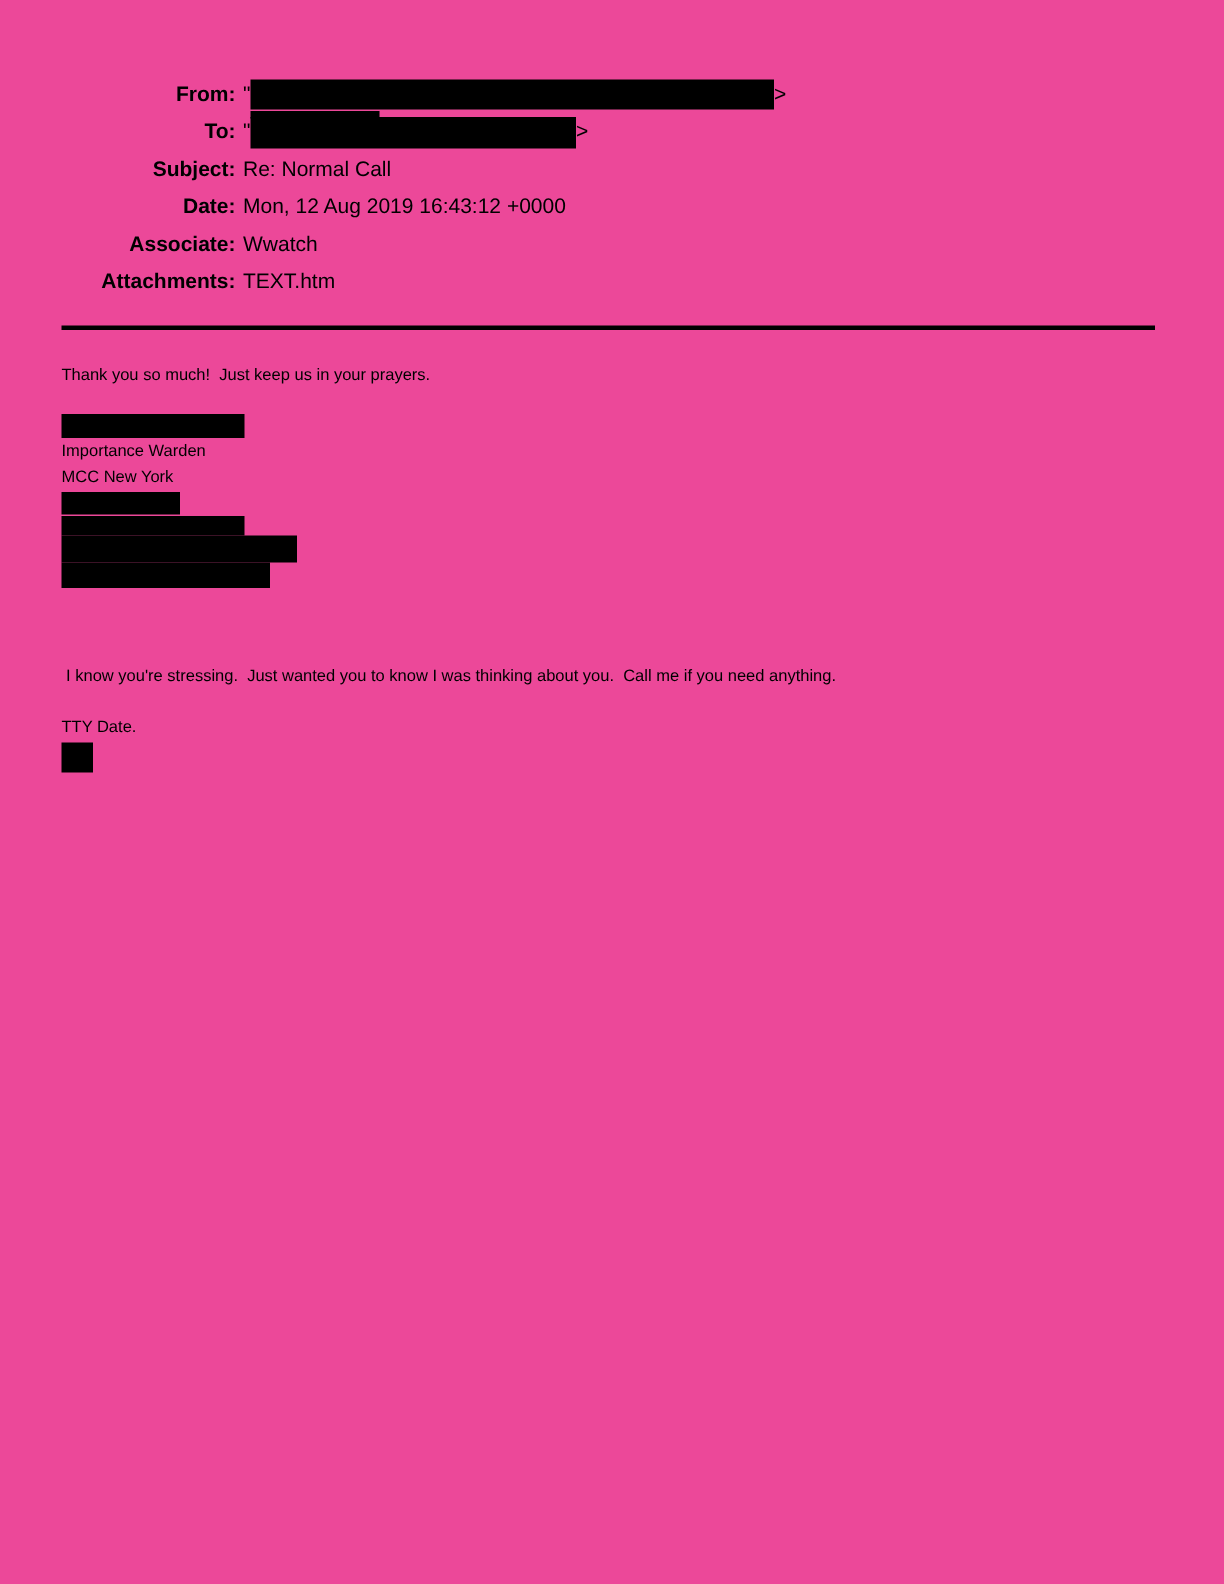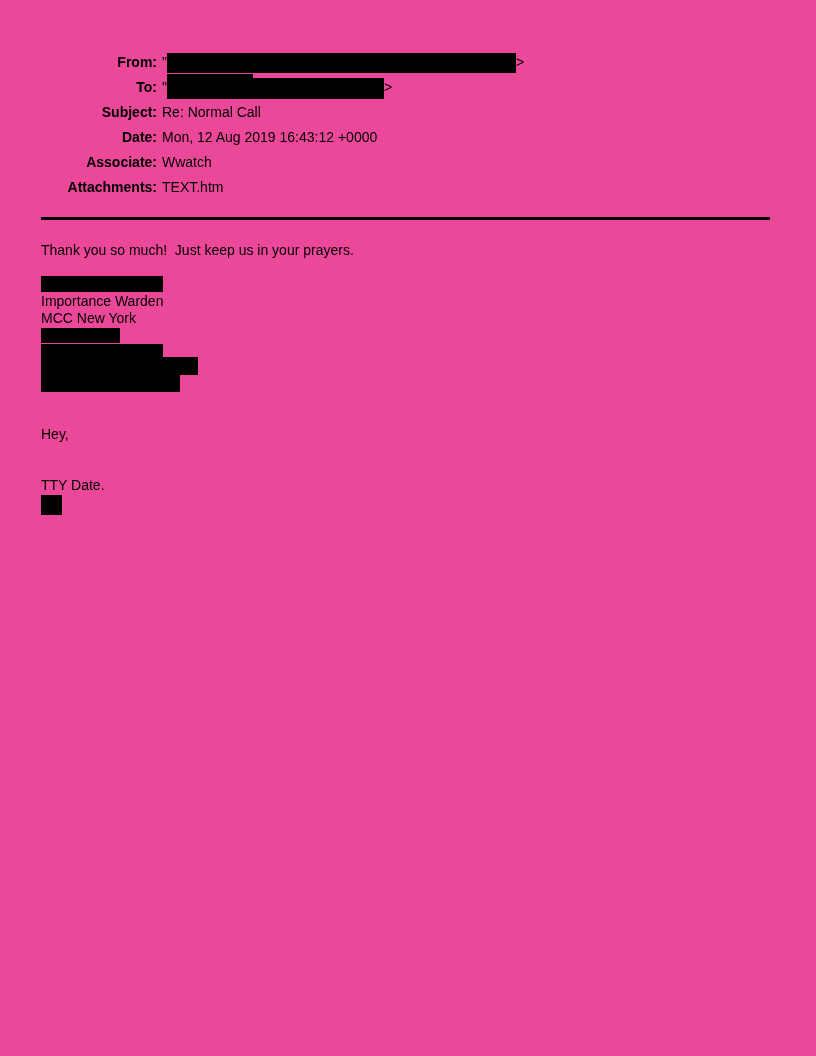--- a/index.html
+++ b/index.html
@@ -19,21 +19,21 @@
 
   .redact { display: inline-block; background: #000; vertical-align: middle; position: relative; }
   .bar-from { width: 349px; height: 20px; }
   .bar-to   { width: 217px; height: 21px; }
   .notch    { position: absolute; top: -4px; left: 0; width: 86px; height: 5px; background: #000; }
 
   
   .rule { position: absolute; top: 217px; left: 41px; width: 729px; height: 3px; background: #000; }
 
   
-  .email-body { position: absolute; top: 242px; left: 41px; width: 740px; font-size: 14px; line-height: 17px; }
+  .email-body { position: absolute; top: 242px; left: 41px; width: 740px; font-size: 11px; line-height: 17px; }
   .line { min-height: 17px; white-space: pre-wrap; }
   .blank { height: 17px; }
 
   .bar-name { display: block; width: 122px; height: 16px; background: #000; margin-bottom: 1px; }
   .bar-addr { display: block; width: 79px;  height: 15px; background: #000; margin: 1px 0; }
 
   .step { display: block; background: #000; }
   .step-1 { width: 122px; height: 13px; }
   .step-2 { width: 157px; height: 18px; }
   .step-3 { width: 139px; height: 17px; }
@@ -98,22 +98,22 @@
     <div>
       <span class="step step-1"></span>
       <span class="step step-2"></span>
       <span class="step step-3"></span>
     </div>
 
     <div class="blank"></div>
     <div class="blank"></div>
 
 
-    <div class="line">Hey,</div>
     <div class="blank"></div>
+    <div class="line"> I know you're stressing.  Just wanted you to know I was thinking about you.  Call me if you need anything.</div>
     <div class="blank"></div>
     <div class="line">TTY Date.</div>
 
     <span class="sig-square"></span>
 
   </div>
 
 </div>
 
 </body></html>

